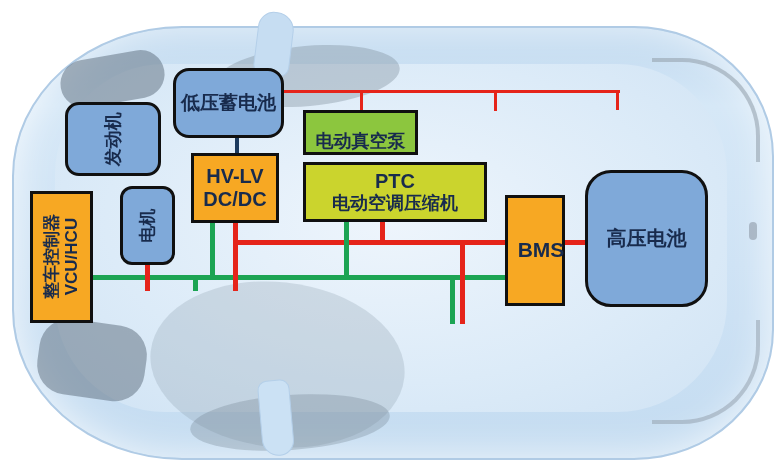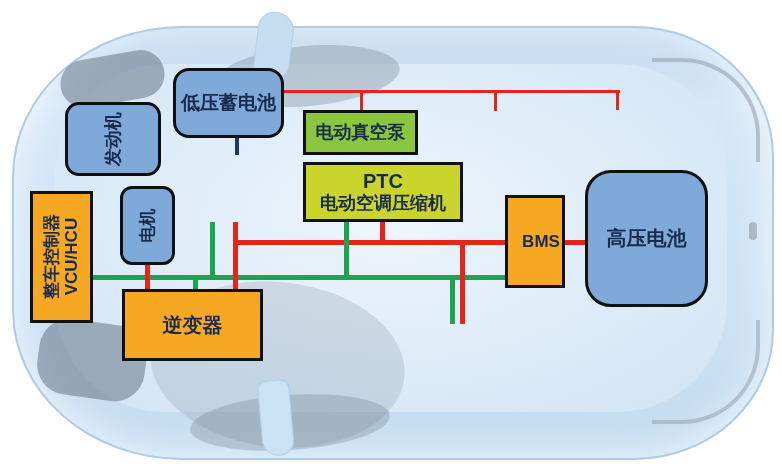--- a/index.html
+++ b/index.html
@@ -46,30 +46,30 @@
     font-weight:bold;text-align:center;line-height:1.15;}
   .node.blue{background:var(--box-blue);align-items:center;}
   .node.orange{background:var(--box-orange);}
   .node.green{background:var(--box-green);}
   .node.yg{background:var(--box-yellow-green);}
   .lbl{display:flex;flex-direction:column;align-items:center;justify-content:center;}
   .rot{transform:rotate(-90deg);white-space:nowrap;}
 
   #n-engine{left:65px;top:102px;width:96px;height:74px;border-radius:14px;font-size:18px;}
   #n-lvbatt{left:173px;top:68px;width:111px;height:70px;border-radius:16px;font-size:19px;}
-  #n-vacuum{left:303px;top:110px;width:115px;height:45px;font-size:18px;}
+  #n-vacuum{left:303px;top:110px;width:115px;height:45px;font-size:18px;align-items:flex-end;}
   #n-waterpump{left:443px;top:109px;width:98px;height:45px;font-size:18px;}
   #n-pedestrian{left:557px;top:108px;width:118px;height:46px;font-size:17px;}
   #n-dcdc{left:191px;top:153px;width:88px;height:70px;font-size:20px;}
-  #n-ptc{left:303px;top:162px;width:160px;height:60px;font-size:20px;}
+  #n-ptc{left:303px;top:162px;width:184px;height:60px;font-size:20px;}
   #n-ptc .line2{font-size:18px;}
   #n-motor{left:120px;top:186px;width:55px;height:79px;border-radius:12px;font-size:17px;}
   #n-vcu{left:30px;top:191px;width:63px;height:132px;font-size:17px;}
   #n-inverter{left:122px;top:289px;width:141px;height:72px;font-size:20px;}
-  #n-bms{left:505px;top:195px;width:60px;height:93px;font-size:17px;padding-left:12px;}
+  #n-bms{left:505px;top:195px;width:60px;height:111px;font-size:21px;padding-left:12px;}
   #n-hvbatt{left:585px;top:170px;width:123px;height:137px;border-radius:26px;font-size:20px;}
   #n-charger{left:418px;top:322px;width:88px;height:68px;font-size:19px;}
 </style>
 </head>
 <body>
 
 <div class="stage">
 
   <div class="car">
     <div class="car-shell"></div>
@@ -112,42 +112,45 @@
   <div class="node blue" id="n-lvbatt">
     <span class="lbl">低压蓄电池</span>
   </div>
 
   <div class="node green" id="n-vacuum">
     <span class="lbl">电动真空泵</span>
   </div>
 
 
 
+  <div class="node orange" id="n-dcdc">
+    <span class="lbl">
+      <span class="line1">HV-LV</span>
+      <span class="line2">DC/DC</span>
+    </span>
+  </div>
 
   <div class="node yg" id="n-ptc">
     <span class="lbl">
       <span class="line1">PTC</span>
       <span class="line2">电动空调压缩机</span>
     </span>
   </div>
 
   <div class="node blue" id="n-motor">
     <span class="lbl rot">电机</span>
   </div>
 
   <div class="node orange" id="n-vcu">
     <span class="lbl rot">
       <span class="line1">整车控制器</span>
       <span class="line2">VCU/HCU</span>
     </span>
   </div>
 
-  <div class="node orange" id="n-inverter">
-    <span class="lbl">逆变器</span>
-  </div>
 
   <div class="node orange" id="n-bms">
     <span class="lbl">BMS</span>
   </div>
 
   <div class="node blue" id="n-hvbatt">
     <span class="lbl">高压电池</span>
   </div>
 
 

